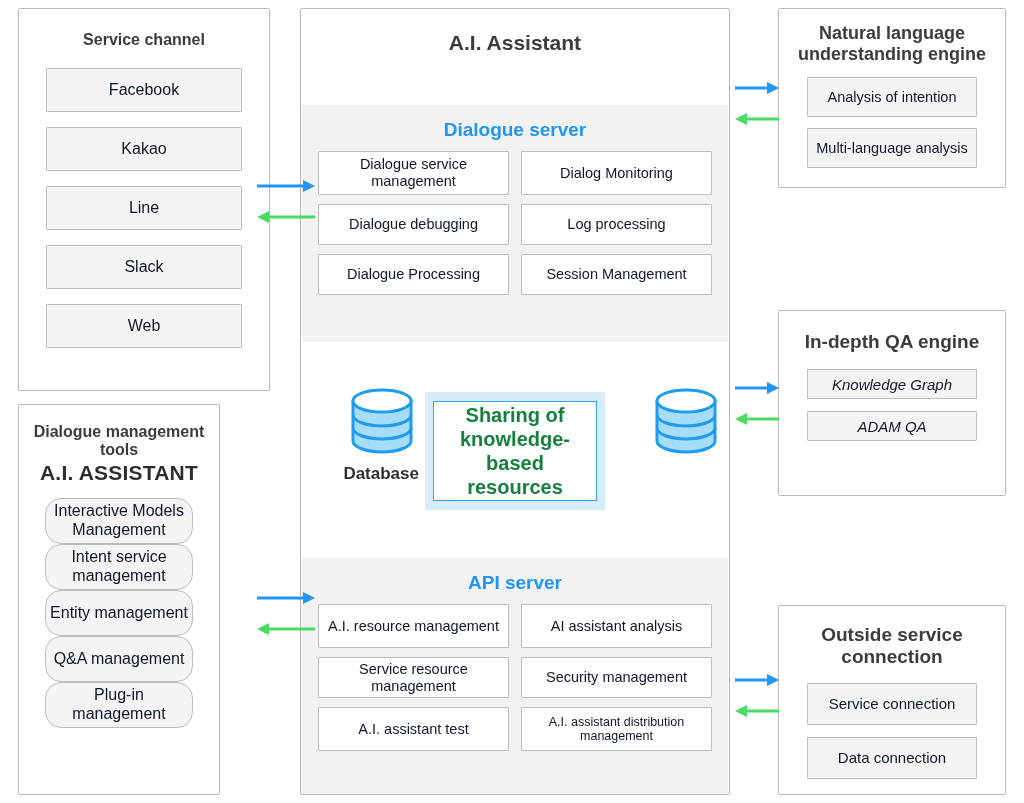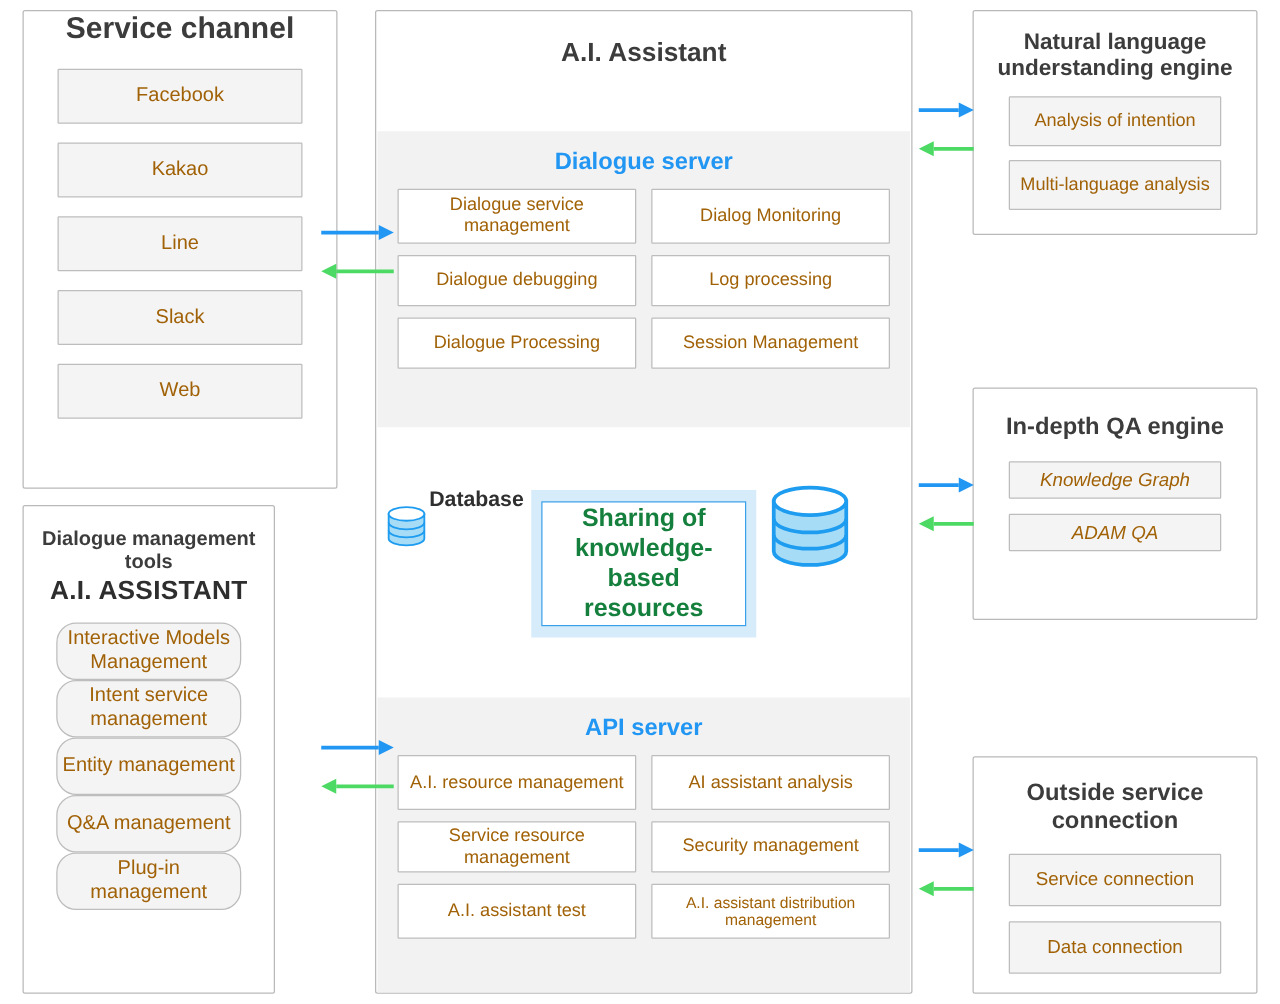--- a/index.html
+++ b/index.html
@@ -30,29 +30,29 @@
 
   
   .box{
     box-sizing:border-box;
     border:1px solid #bdbdbd;
     display:flex;
     align-items:center;
     justify-content:center;
     text-align:center;
     line-height:1.16;
-    color:#a16207;
+    color:#0f172a;
     border-radius:1px;
   }
   .box.grey{background:#f4f4f4;}
   .box.white{background:#ffffff;}
 
   
   #service-channel{left:18px;top:8px;width:252px;height:383px;}
-  #service-channel .panel-title{font-size:24px;}
+  #service-channel .panel-title{font-size:16px;margin-top:22px;}
   #service-channel .list{margin-top:18px;padding:0 27px;}
   #service-channel .box{height:44px;font-size:16px;margin-bottom:15px;}
 
   
   #dlg-tools{left:18px;top:404px;width:202px;height:391px;}
   #dlg-tools .cap{
     text-align:center;font-size:16px;font-weight:bold;color:#3c3c3c;margin-top:18px;
   }
   #dlg-tools .cap2{
     text-align:center;font-size:21px;font-weight:bold;color:#2e2e2e;margin-top:2px;letter-spacing:.2px;
@@ -94,21 +94,21 @@
   
   #data-row{
     position:absolute;left:1px;right:1px;top:333px;height:216px;
     background:#ffffff;
   }
   .data-inner{
     position:absolute;left:0;right:0;top:42px;
     display:flex;align-items:flex-start;justify-content:center;
     gap:0px;
   }
-  .db-unit{width:112px;display:flex;flex-direction:row;align-items:flex-start;}
+  .db-unit{width:112px;display:flex;flex-direction:column;align-items:flex-end;}
   .db-label{
     margin-top:6px;font-size:17px;font-weight:bold;color:#2f2f2f;text-align:center;line-height:1.12;
   }
   .share-wrap{
     background:#d6ecfb;
     padding:9px 8px;
     margin:0 6px;
     width:180px;
     box-sizing:border-box;
     align-self:flex-start;

